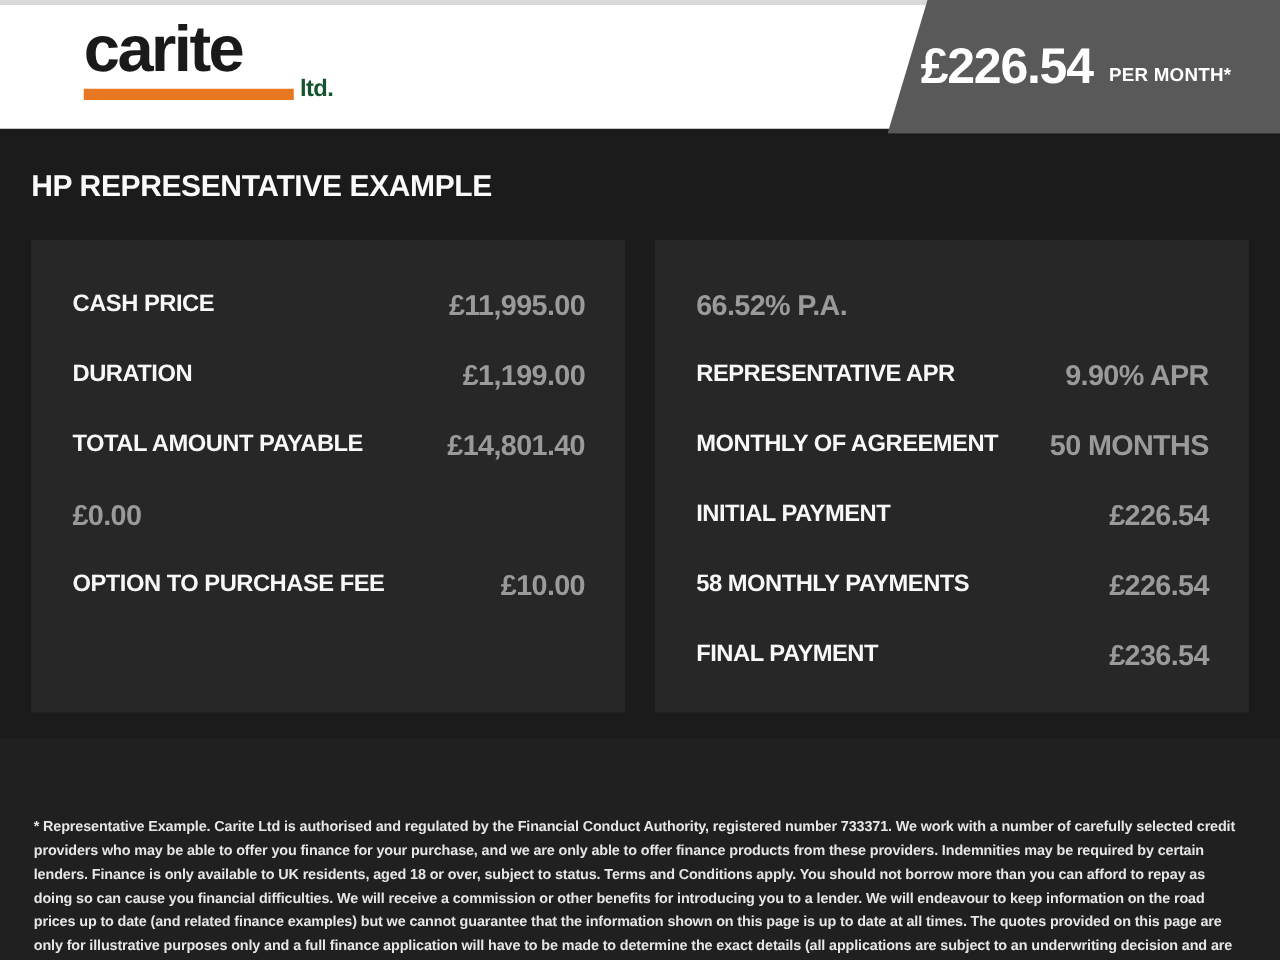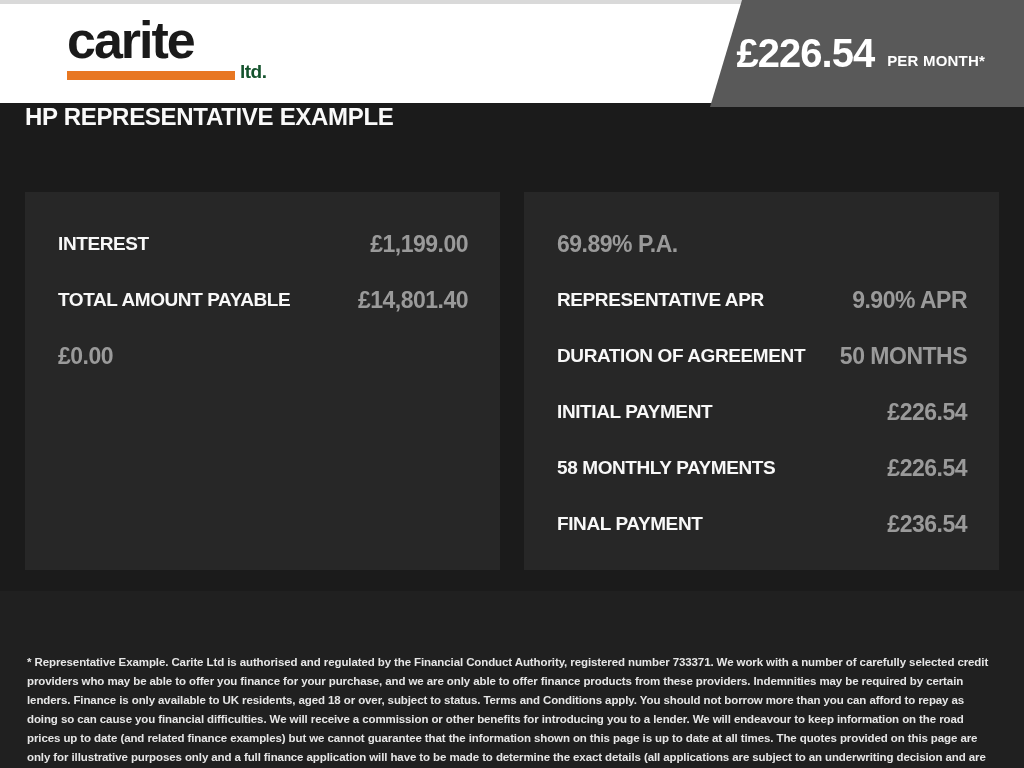--- a/index.html
+++ b/index.html
@@ -83,20 +83,21 @@
     background: #1b1b1b;
     height: 488px;
     flex: 0 0 auto;
     padding: 0 25px;
   }
   .page-title {
     color: #fafafa;
     font-size: 24px;
     font-weight: bold;
     letter-spacing: -0.3px;
+    padding-top: 33px;
     height: 89px;
   }
   .panels {
     display: flex;
     gap: 24px;
   }
   .panel {
     width: 475px;
     height: 378px;
     background: #272727;
@@ -157,42 +158,50 @@
       <span class="banner-period">PER MONTH*</span>
     </div>
   </header>
 
   <main class="main">
     <h1 class="page-title">HP REPRESENTATIVE EXAMPLE</h1>
     <div class="panels">
 
       <section class="panel">
         <div class="row">
-          <span class="label">INTEREST</span>
+          <span class="label">CASH PRICE</span>
+          <span class="value">£11,995.00</span>
+        </div>
+        <div class="row">
+          <span class="label">DURATION</span>
           <span class="value">£1,199.00</span>
         </div>
         <div class="row">
           <span class="label">TOTAL AMOUNT PAYABLE</span>
           <span class="value">£14,801.40</span>
         </div>
         <div class="row">
           <span class="value">£0.00</span>
         </div>
+        <div class="row">
+          <span class="label">OPTION TO PURCHASE FEE</span>
+          <span class="value">£10.00</span>
+        </div>
       </section>
 
       <section class="panel">
         <div class="row">
-          <span class="value">69.89% P.A.</span>
+          <span class="value">66.52% P.A.</span>
         </div>
         <div class="row">
           <span class="label">REPRESENTATIVE APR</span>
           <span class="value">9.90% APR</span>
         </div>
         <div class="row">
-          <span class="label">DURATION OF AGREEMENT</span>
+          <span class="label">MONTHLY OF AGREEMENT</span>
           <span class="value">50 MONTHS</span>
         </div>
         <div class="row">
           <span class="label">INITIAL PAYMENT</span>
           <span class="value">£226.54</span>
         </div>
         <div class="row">
           <span class="label">58 MONTHLY PAYMENTS</span>
           <span class="value">£226.54</span>
         </div>

